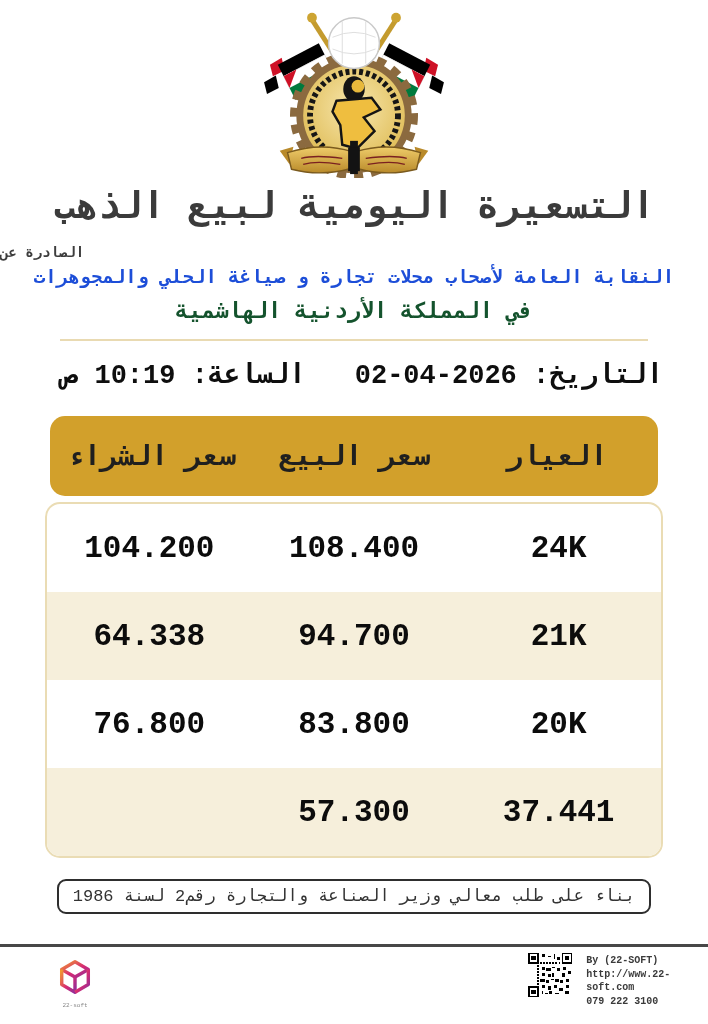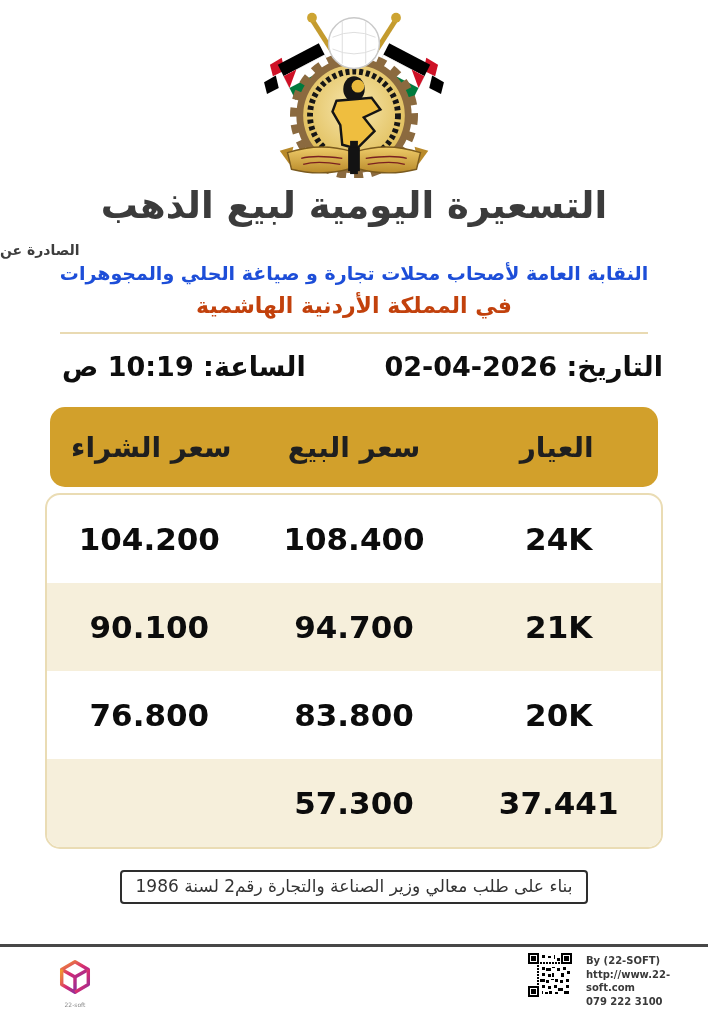--- a/index.html
+++ b/index.html
@@ -1,33 +1,33 @@
 <!DOCTYPE html>
 <html><head>
 <meta charset="utf-8">
 <style>
   html,body{margin:0;padding:0;}
   body{
     width:708px;height:1024px;background:#ffffff;
     font-family:"DejaVu Sans","Liberation Sans",sans-serif;
     overflow:hidden;
   }
-  .page{position:relative;width:708px;height:796px;background:#fff;}
+  .page{position:relative;width:708px;height:796px;background:#fff;font-family:Liberation Mono, monospace;}
 
   
   .emblem-wrap{text-align:center;padding-top:6px;height:174px;}
 
   
   .title{
     direction:rtl;text-align:center;margin-top:4px;
     font-size:37px;font-weight:bold;color:#3b3b3b;letter-spacing:0;
   }
   .issued-by{direction:rtl;text-align:left;margin-top:15px;font-size:14px;font-weight:bold;color:#3d3d3d;}
   .issuer{direction:rtl;text-align:center;margin-top:4px;font-size:19px;font-weight:bold;color:#1d4ed8;}
-  .country{direction:rtl;text-align:center;margin-top:9px;font-size:22px;font-weight:bold;color:#c2410c;}
+  .country{direction:rtl;text-align:center;margin-top:9px;font-size:22px;font-weight:bold;color:#14532d;}
   .gold-sep{width:588px;margin:14px auto 0;border:0;border-top:2px solid #e9dab2;}
 
   
   .date-row{
     direction:rtl;display:flex;justify-content:space-between;
     padding:0 45px 0 62px;margin-top:17px;
     font-size:27px;font-weight:bold;color:#0e0e0e;
   }
   .date-item{white-space:nowrap;}
 
@@ -45,21 +45,21 @@
   .price-row{
     direction:rtl;height:88px;
     display:grid;grid-template-columns:1fr 1fr 1fr;align-items:center;
     font-size:31px;font-weight:bold;color:#0c0c0c;text-align:center;
   }
   .price-row:nth-child(even){background:#f6efdb;}
 
   
   .note-box{
     direction:rtl;width:max-content;margin:21px auto 0;
-    border:2px solid #2e2e2e;border-radius:4px;padding:4px 14px 6px;
+    border:2px solid #2e2e2e;border-radius:9px;padding:4px 14px 6px;
     font-size:17px;color:#333;font-weight:500;
   }
 
   
   .footer-line{position:absolute;left:0;right:0;top:944px;border:0;border-top:3px solid #474747;margin:0;}
   .footer-left{position:absolute;left:52px;top:958px;width:46px;text-align:center;}
   .brand-caption{font-size:6px;color:#8a8a8a;margin-top:1px;}
   .footer-right{position:absolute;left:528px;top:951px;display:flex;align-items:flex-start;gap:14px;}
   .credit{font-size:10px;font-weight:600;color:#3a3a3a;line-height:1.35;text-align:left;padding-top:3px;}
 </style>
@@ -166,21 +166,21 @@
 
   <div class="price-body">
     <div class="price-row">
       <div>24K</div>
       <div>108.400</div>
       <div>104.200</div>
     </div>
     <div class="price-row">
       <div>21K</div>
       <div>94.700</div>
-      <div>90.100</div>
+      <div>64.338</div>
     </div>
     <div class="price-row">
       <div>20K</div>
       <div>83.800</div>
       <div>76.800</div>
     </div>
     <div class="price-row">
       <div>37.441</div>
       <div>57.300</div>
     </div>

